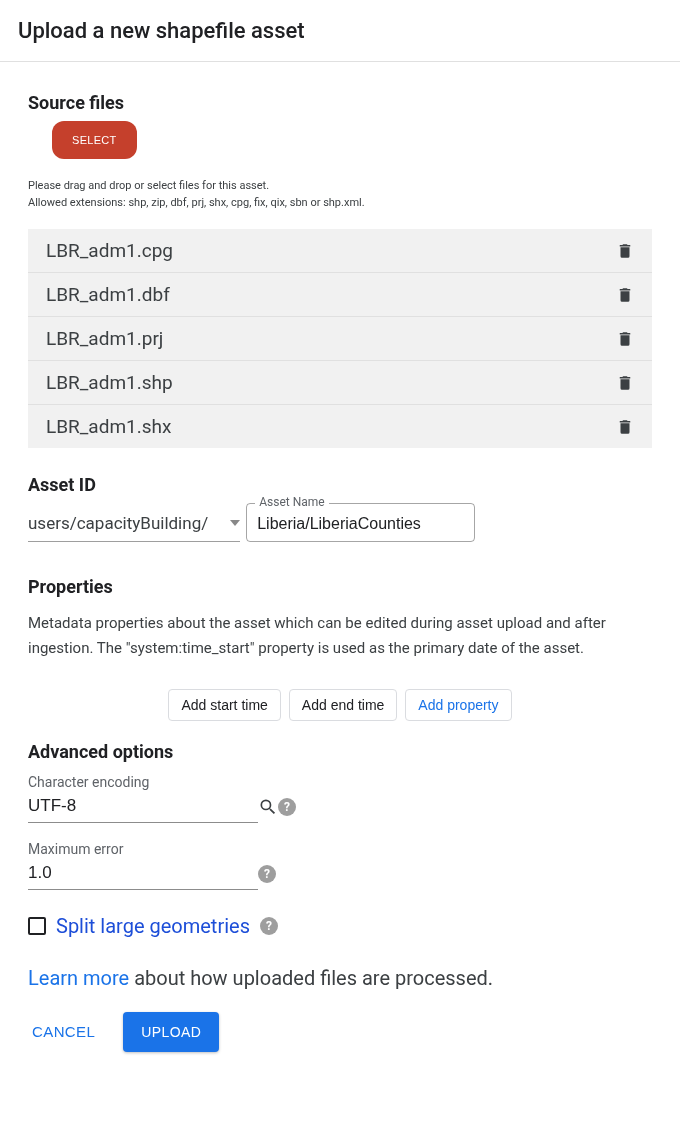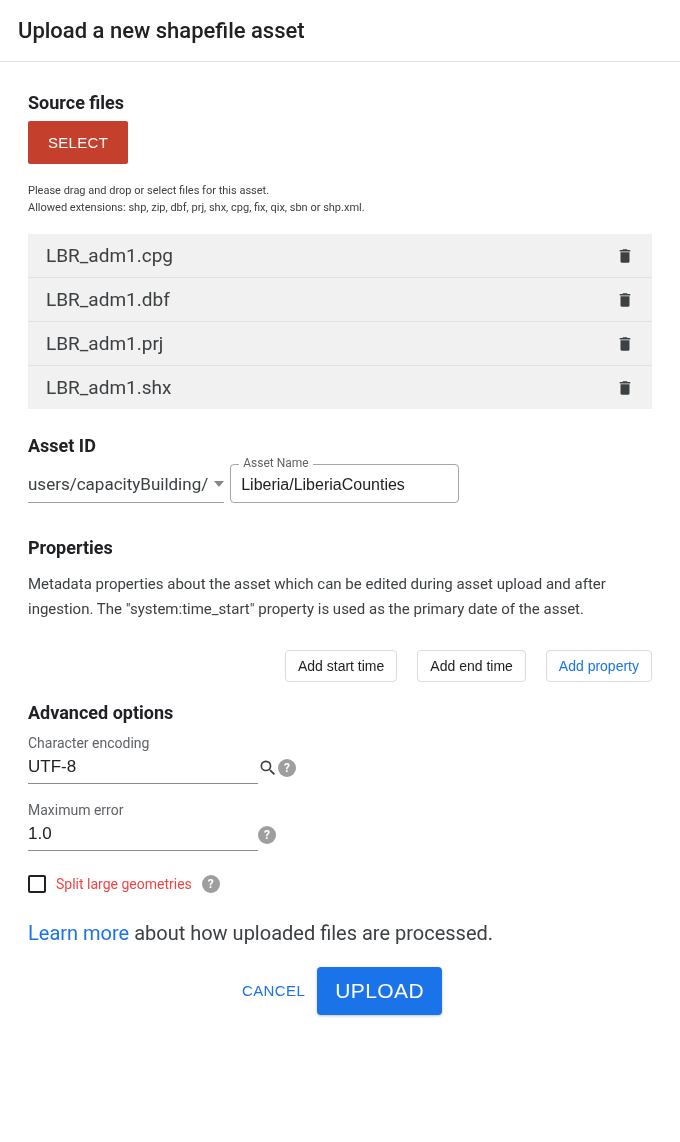--- a/index.html
+++ b/index.html
@@ -27,27 +27,28 @@
   .section-heading {
     font-size: 18px;
     font-weight: 700;
     color: #202124;
     margin: 30px 0 8px 0;
   }
   .select-btn {
     background: #c5402c;
     color: #fff;
     border: none;
-    font-size: 15px;
+    font-size: 11px;
     font-weight: 500;
     padding: 13px 20px;
-    border-radius: 2px;
+    border-radius: 12px;
     cursor: pointer;
     letter-spacing: 0.3px;
     margin-bottom: 14px;
+    margin-left: 24px;
   }
   .helper-text {
     font-size: 11px;
     line-height: 1.55;
     color: #3c4043;
     margin: 4px 0 18px 0;
   }
   .file-list { margin-top: 10px; }
   .file-row {
     background: #f1f1f1;
@@ -73,21 +74,21 @@
     gap: 6px;
     margin-top: 8px;
   }
   .path-prefix {
     font-size: 17px;
     color: #3c4043;
     padding-bottom: 8px;
     border-bottom: 1px solid #9e9e9e;
     display: flex;
     align-items: center;
-    gap: 4px;
+    gap: 20px;
   }
   .dropdown-triangle {
     width: 0; height: 0;
     border-left: 5px solid transparent;
     border-right: 5px solid transparent;
     border-top: 6px solid #888;
     margin-left: 2px;
   }
   .asset-name-box {
     position: relative;
@@ -116,22 +117,22 @@
     background: transparent;
   }
   .body-text {
     font-size: 15px;
     line-height: 1.65;
     color: #3c4043;
     margin: 14px 0 28px 0;
   }
   .prop-buttons {
     display: flex;
-    justify-content: flex-end;
-    gap: 20px;
+    justify-content: center;
+    gap: 8px;
     margin-bottom: 10px;
   }
   .outline-btn {
     background: #fff;
     border: 1px solid #dadce0;
     border-radius: 4px;
     padding: 7px 12px;
     font-size: 14px;
     color: #202124;
     cursor: pointer;
@@ -175,50 +176,50 @@
     gap: 10px;
     margin-top: 24px;
     margin-bottom: 28px;
   }
   .checkbox {
     width: 18px; height: 18px;
     border: 2px solid #202124;
     border-radius: 2px;
     cursor: pointer;
   }
-  .checkbox-label { font-size: 14px; color: #ef4444; }
+  .checkbox-label { font-size: 20px; color: #1d4ed8; }
   .learn-more-line {
     font-size: 20px;
     color: #3c4043;
     margin-bottom: 22px;
   }
   .learn-more-link { color: #1a73e8; text-decoration: none; cursor: pointer; }
   .action-row {
     display: flex;
-    justify-content: center;
-    align-items: center;
-    gap: 8px;
+    justify-content: flex-start;
+    align-items: center;
+    gap: 24px;
     padding-bottom: 14px;
   }
   .text-btn {
     background: none;
     border: none;
     color: #1a73e8;
     font-size: 15px;
     font-weight: 500;
     letter-spacing: 0.4px;
     cursor: pointer;
     padding: 8px 4px;
   }
   .raised-btn {
     background: #1a73e8;
     color: #fff;
     border: none;
     border-radius: 4px;
-    font-size: 21px;
+    font-size: 14px;
     font-weight: 500;
     letter-spacing: 0.4px;
     padding: 12px 18px;
     cursor: pointer;
     box-shadow: 0 1px 3px rgba(0,0,0,0.25);
   }
 </style>
 </head>
 <body>
 
@@ -246,20 +247,26 @@
           </svg>
         </div>
         <div class="file-row">
           <span class="file-name">LBR_adm1.dbf</span>
           <svg class="trash-icon" viewBox="0 0 24 24">
             <path d="M6 19a2 2 0 002 2h8a2 2 0 002-2V7H6v12zM19 4h-3.5l-1-1h-5l-1 1H5v2h14V4z"></path>
           </svg>
         </div>
         <div class="file-row">
           <span class="file-name">LBR_adm1.prj</span>
+          <svg class="trash-icon" viewBox="0 0 24 24">
+            <path d="M6 19a2 2 0 002 2h8a2 2 0 002-2V7H6v12zM19 4h-3.5l-1-1h-5l-1 1H5v2h14V4z"></path>
+          </svg>
+        </div>
+        <div class="file-row">
+          <span class="file-name">LBR_adm1.shp</span>
           <svg class="trash-icon" viewBox="0 0 24 24">
             <path d="M6 19a2 2 0 002 2h8a2 2 0 002-2V7H6v12zM19 4h-3.5l-1-1h-5l-1 1H5v2h14V4z"></path>
           </svg>
         </div>
         <div class="file-row">
           <span class="file-name">LBR_adm1.shx</span>
           <svg class="trash-icon" viewBox="0 0 24 24">
             <path d="M6 19a2 2 0 002 2h8a2 2 0 002-2V7H6v12zM19 4h-3.5l-1-1h-5l-1 1H5v2h14V4z"></path>
           </svg>
         </div>

